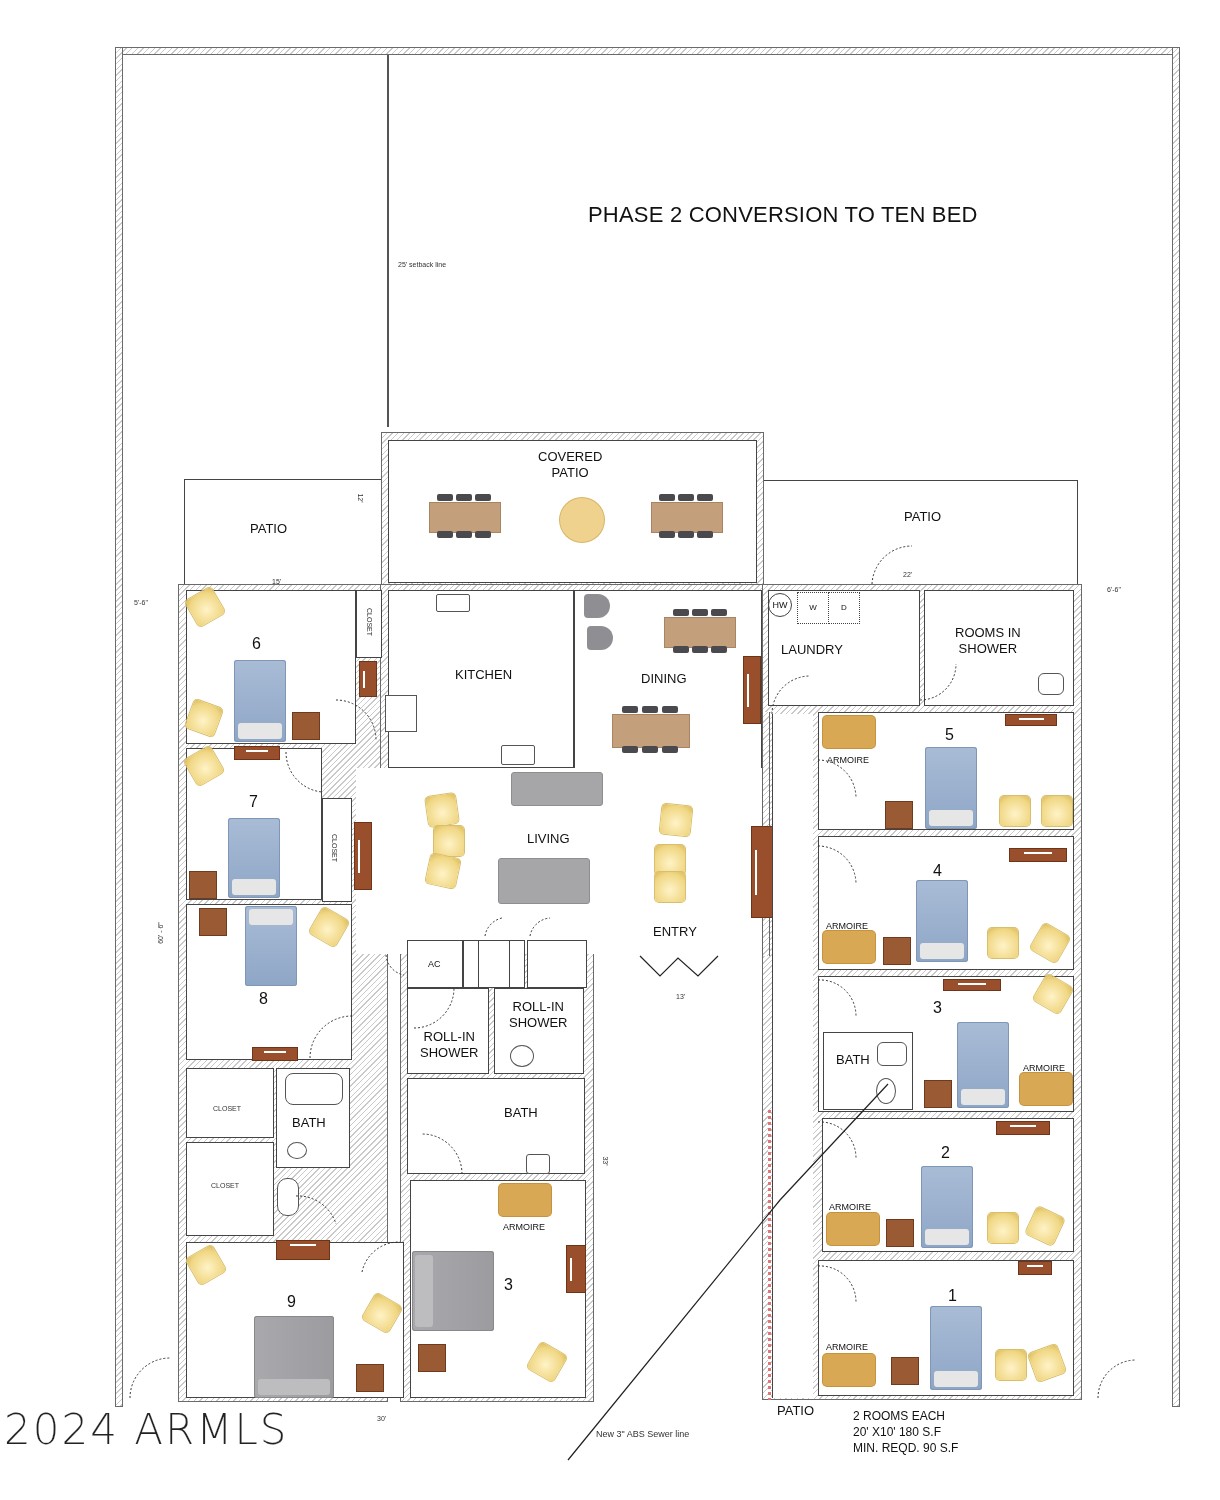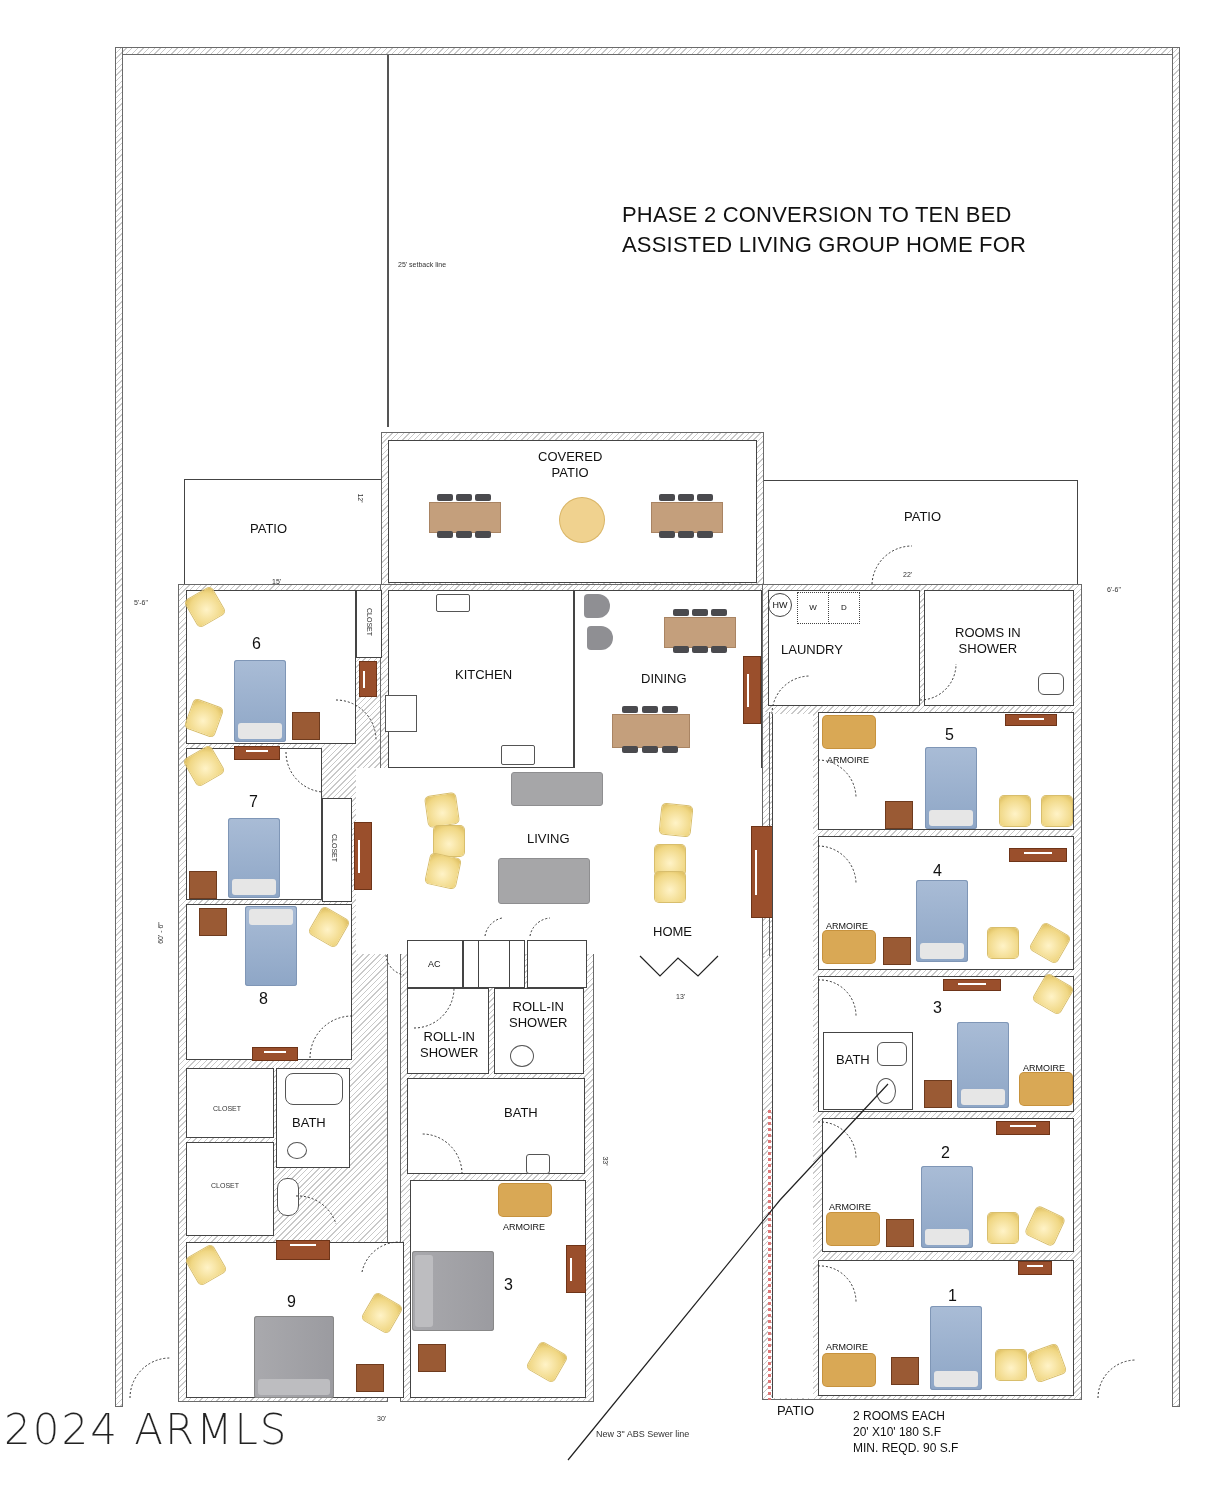--- a/index.html
+++ b/index.html
@@ -4,21 +4,21 @@
 <style>
   html, body { margin:0; padding:0; background:#ffffff; }
   body { width:1220px; height:1500px; position:relative; overflow:hidden; font-family:"Liberation Sans", sans-serif; color:#111; }
   .abs { position:absolute; }
   .wall { position:absolute; background:repeating-linear-gradient(135deg,#ffffff 0 3px,#c9c9c9 3px 4px); border:1px solid #6a6a6a; box-sizing:border-box; }
   .room { position:absolute; border:1.5px solid #444; box-sizing:border-box; background:#fff; }
   .lbl { position:absolute; font-size:13px; text-align:center; white-space:nowrap; line-height:16px; }
   .lbl.big { font-size:16px; }
   .lbl.small { font-size:9px; }
   .lbl.tiny { font-size:7px; color:#333; }
-  .title { position:absolute; left:622px; top:200px; font-size:22px; line-height:30px; letter-spacing:0.2px; }
+  .title { position:absolute; left:588px; top:200px; font-size:22px; line-height:30px; letter-spacing:0.2px; }
   .notes { position:absolute; left:853px; top:1408px; font-size:12px; line-height:16px; }
   .watermark { position:absolute; left:4px; top:1405px; font-size:42px; font-weight:100; letter-spacing:2px; color:#222; font-family:"DejaVu Sans", sans-serif; -webkit-text-stroke:0.2px #fff; }
   .bed { position:absolute; background:linear-gradient(#a9bcd6,#8ea6c6); border-radius:3px; box-shadow:inset 0 0 0 1px #7f96b6; }
   .bed .pillow { position:absolute; left:4px; right:4px; height:16px; background:#e6e6e6; border-radius:3px; }
   .bed.gray { background:linear-gradient(90deg,#a9a9ad,#9b9ba0); box-shadow:inset 0 0 0 1px #888; }
   .chair { position:absolute; width:30px; height:30px; background:radial-gradient(circle at 50% 60%,#fff3c7,#f0d784 70%,#d9b858); border-radius:4px; box-shadow:0 0 0 1px #d8be6d; }
   .table { position:absolute; background:#c49f7c; border:1px solid #a98463; }
   .dchair { position:absolute; width:16px; height:7px; background:#4a4a4e; border-radius:2px; }
   .armoire { position:absolute; width:52px; height:32px; background:#d9a855; border-radius:4px; box-shadow:0 0 0 1px #c7923d; }
   .nightstand { position:absolute; width:26px; height:26px; background:#9a5a34; border:1px solid #6e3b1e; }
@@ -34,21 +34,20 @@
 <body>
 
 <div class="wall" style="left:115px;top:47px;width:1065px;height:8px;"></div>
 <div class="wall" style="left:115px;top:47px;width:8px;height:1360px;"></div>
 <div class="wall" style="left:1172px;top:47px;width:8px;height:1360px;"></div>
 <div class="abs" style="left:387px;top:55px;width:2px;height:372px;background:#555;"></div>
 <div class="lbl tiny" style="left:398px;top:257px;">25' setback line</div>
 
 <div class="title">
   <div>PHASE 2 CONVERSION TO TEN BED</div>
-  <div>ASSISTED LIVING GROUP HOME FOR</div>
 </div>
 
 <div class="room" style="left:184px;top:479px;width:198px;height:106px;border-bottom:none;border-right:none;"></div>
 <div class="lbl" style="left:250px;top:521px;">PATIO</div>
 <div class="lbl tiny" style="left:355px;top:490px;transform:rotate(90deg);">12'</div>
 <div class="lbl tiny" style="left:272px;top:574px;">15'</div>
 
 <div class="wall" style="left:381px;top:432px;width:383px;height:156px;"></div>
 <div class="room" style="left:388px;top:440px;width:369px;height:143px;"></div>
 <div class="lbl" style="left:538px;top:449px;">
@@ -132,21 +131,21 @@
 <div class="dchair" style="left:622px;top:746px;"></div>
 <div class="dchair" style="left:642px;top:746px;"></div>
 <div class="dchair" style="left:662px;top:746px;"></div>
 <div class="abs" style="left:584px;top:594px;width:26px;height:24px;background:#8f8f93;border-radius:4px 12px 12px 4px;"></div>
 <div class="abs" style="left:587px;top:626px;width:26px;height:24px;background:#8f8f93;border-radius:4px 12px 12px 4px;"></div>
 <div class="dresser v" style="left:743px;top:656px;width:16px;height:66px;"></div>
 
 <div class="abs" style="left:356px;top:768px;width:406px;height:186px;background:#fff;"></div>
 <div class="abs" style="left:762px;top:712px;width:6px;height:244px;background:repeating-linear-gradient(135deg,#fff 0 3px,#c9c9c9 3px 4px);border-left:1px solid #666;border-right:1px solid #666;"></div>
 <div class="lbl" style="left:527px;top:831px;">LIVING</div>
-<div class="lbl" style="left:653px;top:924px;">HOME</div>
+<div class="lbl" style="left:653px;top:924px;">ENTRY</div>
 <div class="sofa" style="left:511px;top:772px;width:90px;height:32px;"></div>
 <div class="sofa" style="left:498px;top:858px;width:90px;height:44px;"></div>
 <div class="chair" style="left:427px;top:795px;transform:rotate(-8deg);"></div>
 <div class="chair" style="left:434px;top:826px;"></div>
 <div class="chair" style="left:428px;top:856px;transform:rotate(12deg);"></div>
 <div class="chair" style="left:661px;top:805px;transform:rotate(6deg);"></div>
 <div class="chair" style="left:655px;top:845px;"></div>
 <div class="chair" style="left:655px;top:872px;"></div>
 <div class="dresser v" style="left:751px;top:826px;width:20px;height:90px;"></div>
 <div class="dresser v" style="left:354px;top:822px;width:16px;height:66px;"></div>

